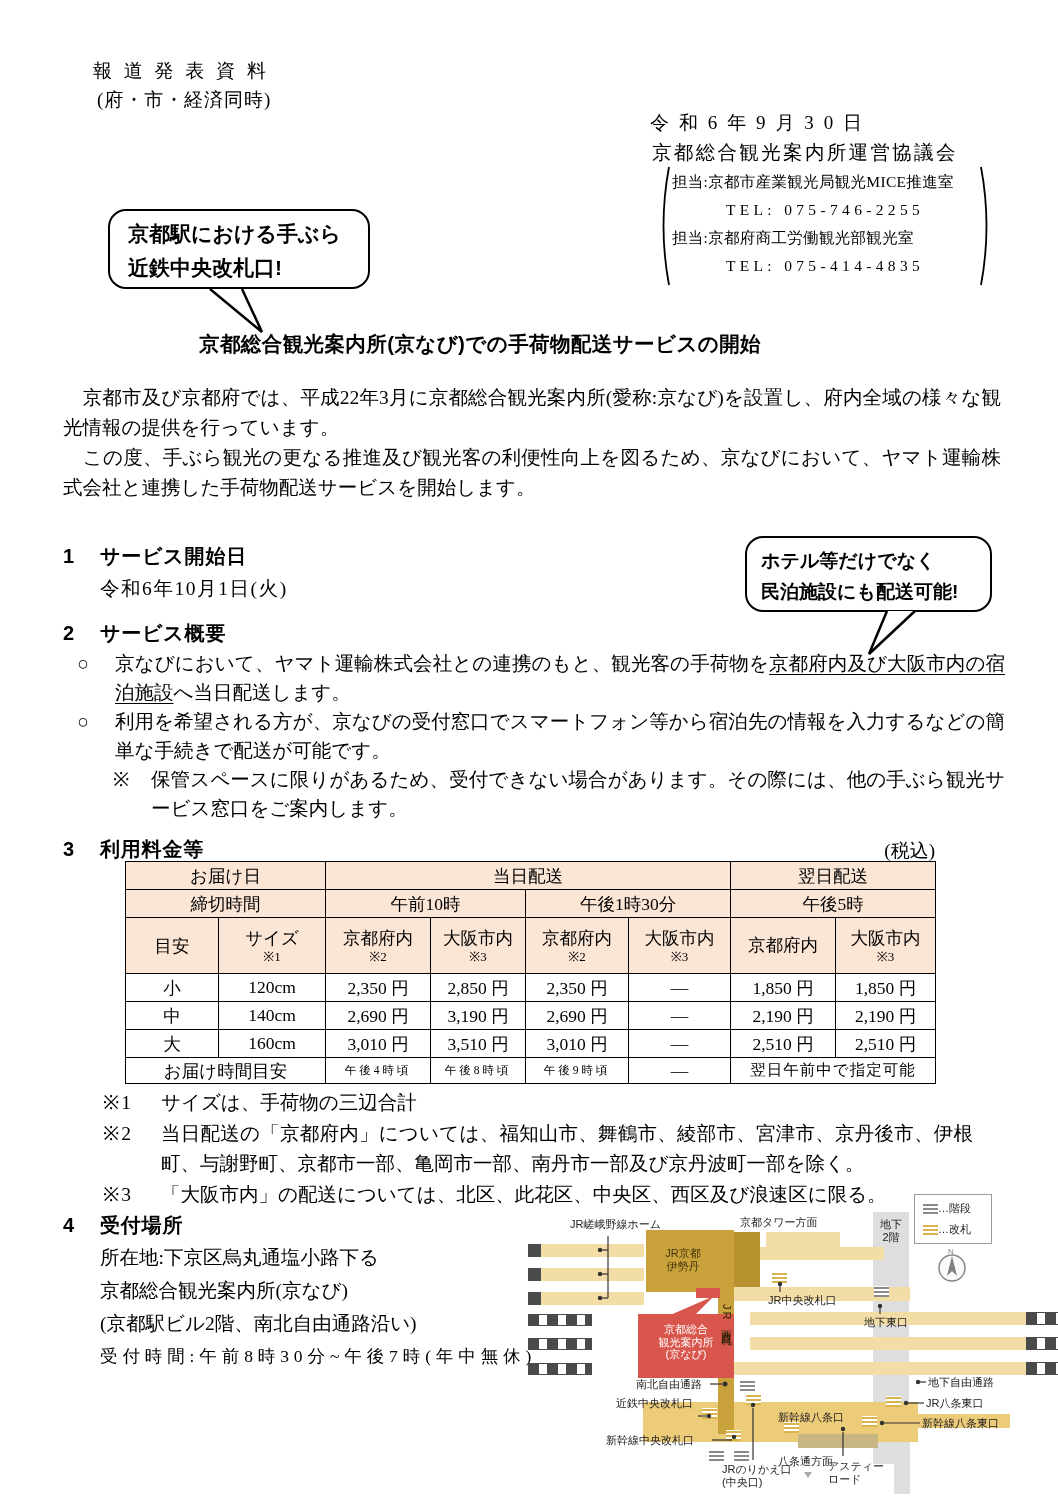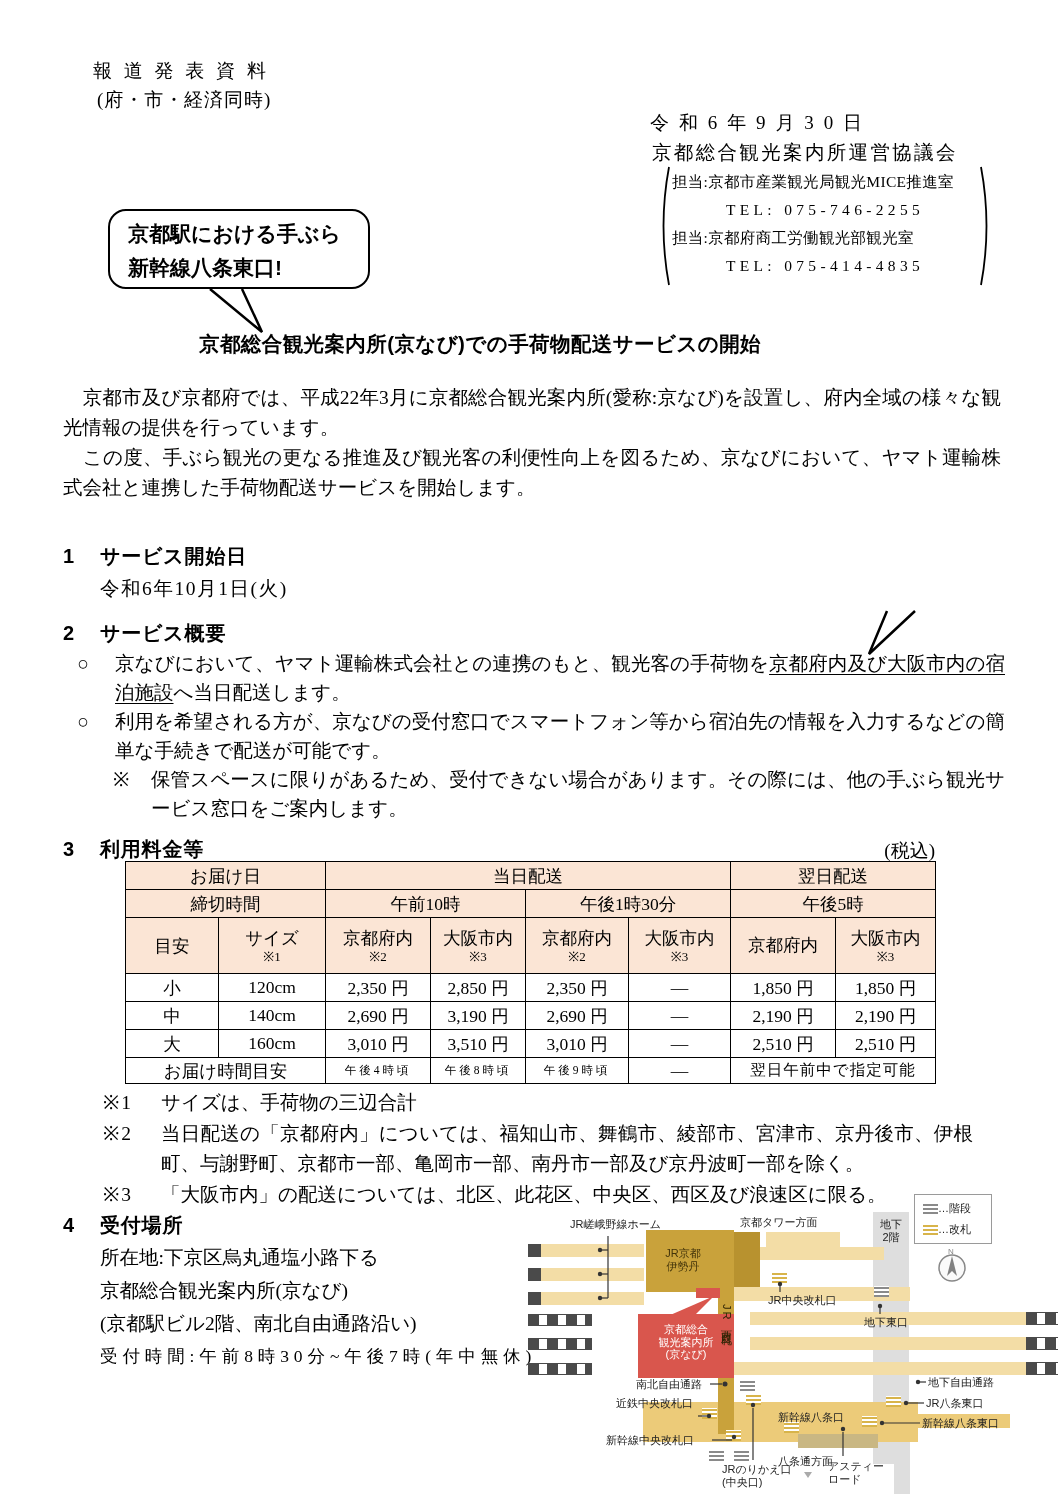--- a/index.html
+++ b/index.html
@@ -108,38 +108,42 @@
       <div class="contact-dept">担当:京都府商工労働観光部観光室</div>
       <div class="contact-tel">TEL: 075-414-4835</div>
     </div>
     <svg width="14" height="122" viewBox="0 0 14 122">
         <path d="M1 2 Q12 61 1 120" fill="none" stroke="#000" stroke-width="1.8"></path>
       </svg>
   </div>
 
   <div class="abs bubble bubble1 sans">
     <div>京都駅における手ぶら</div>
-    <div>新幹線八条東口!</div>
+    <div>近鉄中央改札口!</div>
   </div>
   <svg class="tail" style="left:206px;top:288px;" width="66" height="48">
     <polyline points="4,1 56,44 36,1" fill="#fff" stroke="#000" stroke-width="2.5"></polyline>
   </svg>
 
   <div class="abs doc-title sans">京都総合観光案内所(京なび)での手荷物配送サービスの開始</div>
 
   <div class="abs intro">
     <div>　京都市及び京都府では、平成22年3月に京都総合観光案内所(愛称:京なび)を設置し、府内全域の様々な観光情報の提供を行っています。</div>
     <div>　この度、手ぶら観光の更なる推進及び観光客の利便性向上を図るため、京なびにおいて、ヤマト運輸株式会社と連携した手荷物配送サービスを開始します。</div>
   </div>
 
   <div class="abs sec-head sans sec1-head">
     <span class="sec-num">1</span><span>サービス開始日</span>
   </div>
   <div class="abs sec1-body">令和6年10月1日(火)</div>
 
+  <div class="abs bubble bubble2 sans">
+    <div>ホテル等だけでなく</div>
+    <div>民泊施設にも配送可能!</div>
+  </div>
   <svg class="tail" style="left:855px;top:610px;" width="66" height="48">
     <polyline points="60,1 14,44 32,1" fill="#fff" stroke="#000" stroke-width="2.5"></polyline>
   </svg>
 
   <div class="abs sec-head sans sec2-head">
     <span class="sec-num">2</span><span>サービス概要</span>
   </div>
   <div class="abs bullets">
     <div class="bullet">
       <span class="mark">○</span>

